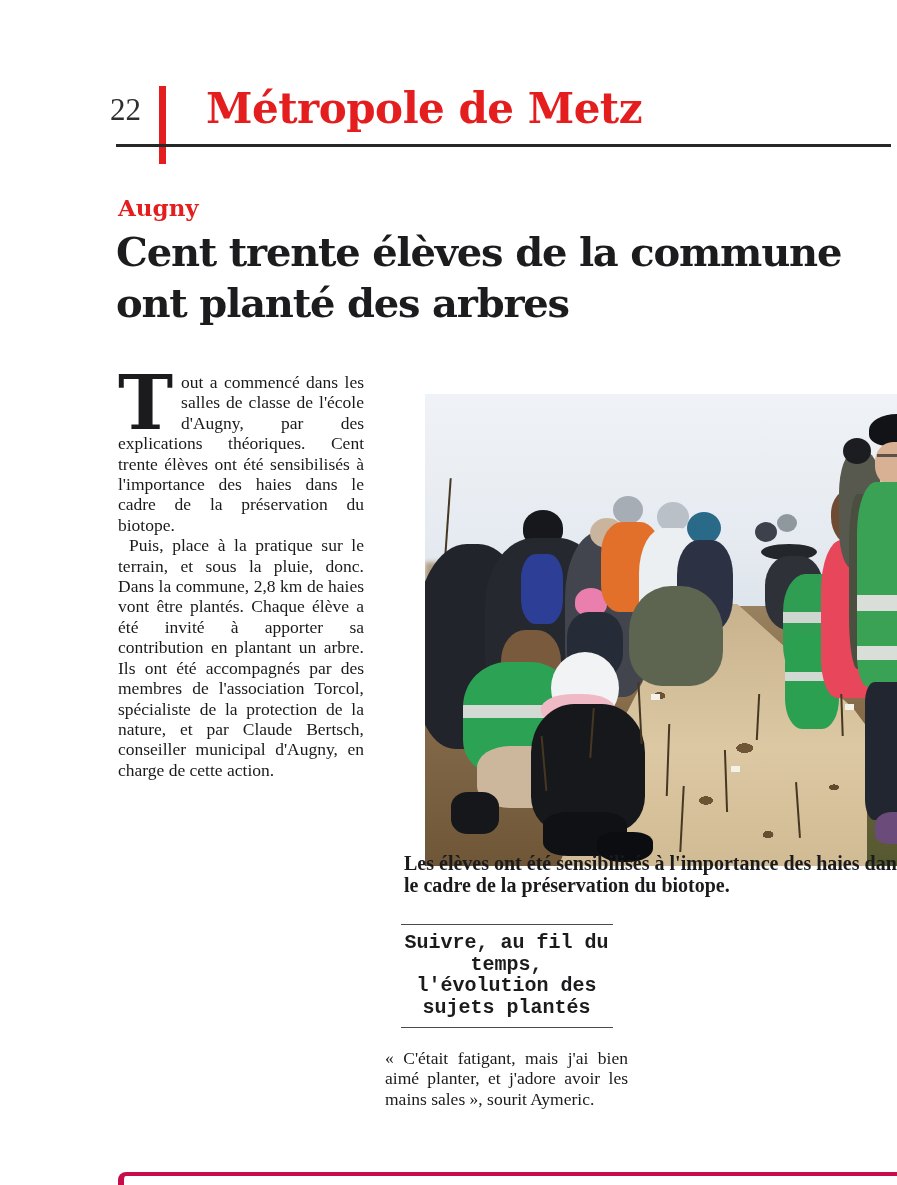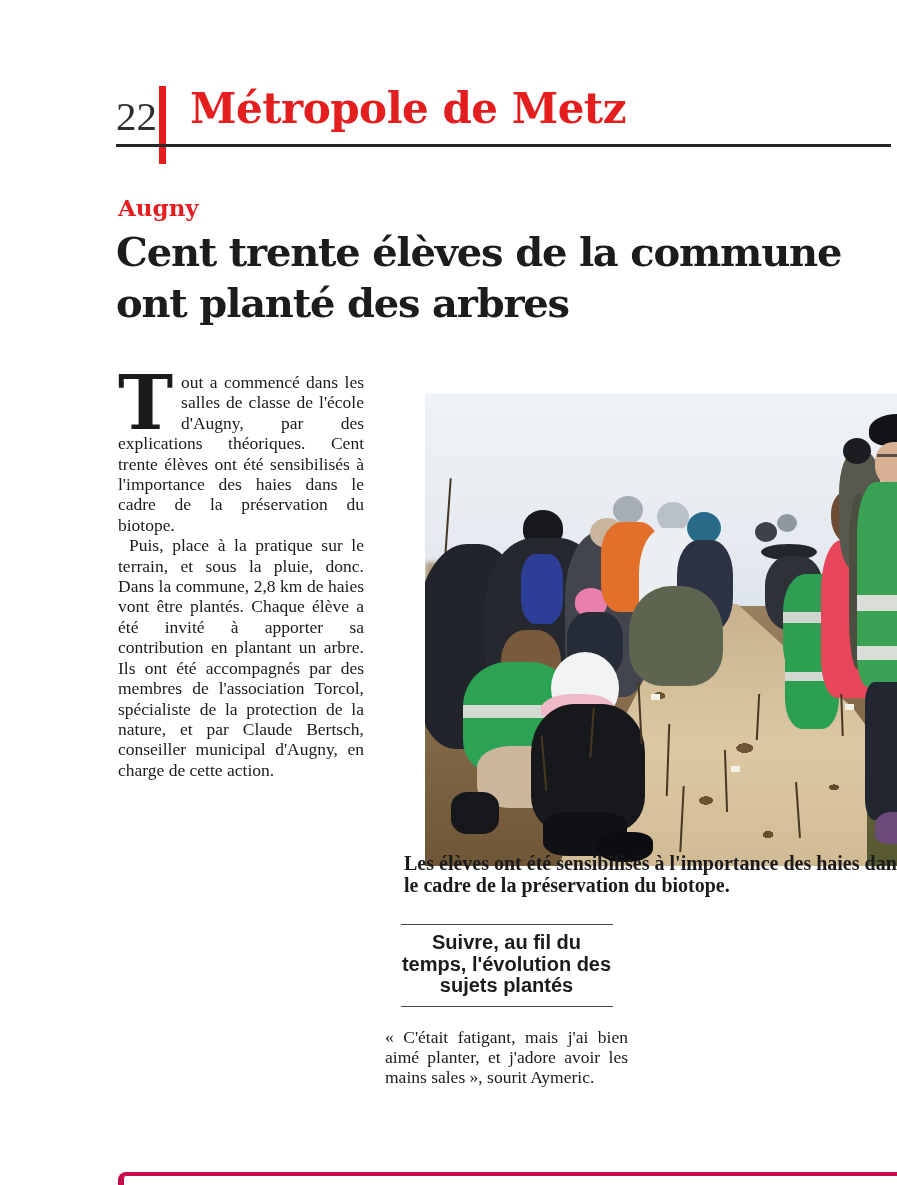--- a/index.html
+++ b/index.html
@@ -1,23 +1,23 @@
 <!DOCTYPE html>
 <html lang="fr"><head>
 <meta charset="utf-8">
 <style>
   html,body{margin:0;padding:0;background:#ffffff;}
   .page{position:relative;width:897px;height:1185px;background:#ffffff;overflow:hidden;
         font-family:"Liberation Serif", serif;color:#1a1a1c;}
 
   
-  .pagenum{position:absolute;left:116px;top:92px;font-size:41px;color:#2e2e30;
+  .pagenum{position:absolute;left:110px;top:92px;font-size:31px;color:#2e2e30;
            font-family:"Liberation Serif",serif;}
   .redbar{position:absolute;left:159px;top:86px;width:7px;height:78px;background:#e41e1f;}
-  .section{position:absolute;left:190px;top:84px;margin:0;font-family:"DejaVu Serif",serif;
+  .section{position:absolute;left:206px;top:84px;margin:0;font-family:"DejaVu Serif",serif;
            font-weight:bold;font-size:42px;letter-spacing:-0.5px;color:#e41e1f;}
   .headrule{position:absolute;left:116px;top:144px;width:775px;height:3px;background:#272727;}
 
   
   .kicker{position:absolute;left:118px;top:194px;font-family:"DejaVu Serif",serif;
           font-weight:bold;font-size:23px;color:#e41e1f;}
   .headline{position:absolute;left:116px;top:226px;width:784px;margin:0;
             font-family:"DejaVu Serif",serif;font-weight:bold;font-size:40px;
             line-height:51px;letter-spacing:-1.2px;color:#1c1c1e;}
 
@@ -29,21 +29,21 @@
   .indent{text-indent:11px;}
   .dropcap{float:left;font-family:"DejaVu Serif",serif;font-weight:bold;font-size:74px;
            line-height:58px;padding:2px 8px 0 0;color:#1b1b1d;}
 
   .caption{position:absolute;left:404px;top:853px;width:506px;font-weight:bold;
            font-size:20px;line-height:21.5px;color:#1b1b1d;}
 
   .midcol{position:absolute;left:385px;top:924px;width:243px;}
   .subblock{width:212px;margin:0 auto 20px auto;border-top:1px solid #4a4a4a;
             border-bottom:1px solid #4a4a4a;padding:7px 0 9px 0;}
-  .subhead{font-family:Liberation Sans, sans-serif;font-weight:bold;font-size:20px;
+  .subhead{font-family:Liberation Mono, monospace;font-weight:bold;font-size:20px;
            line-height:21.5px;text-align:center;color:#1b1b1d;}
   .rightcol{position:absolute;left:647px;top:920px;width:243px;}
 
   
   .adframe{position:absolute;left:118px;top:1172px;width:779px;height:13px;
            border-top:4px solid #c60d4a;border-left:6px solid #c60d4a;
            border-top-left-radius:8px;}
 
   
   .photo{position:absolute;left:385px;top:378px;width:506px;height:472px;overflow:hidden;

